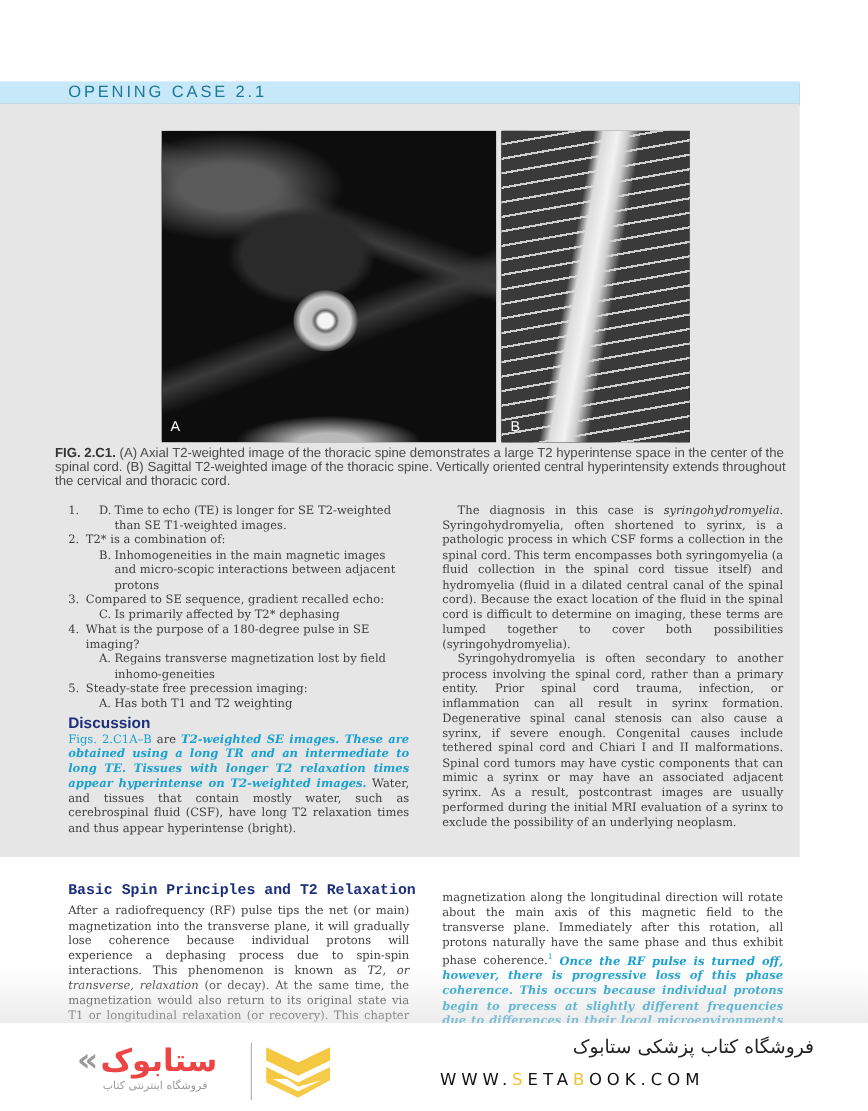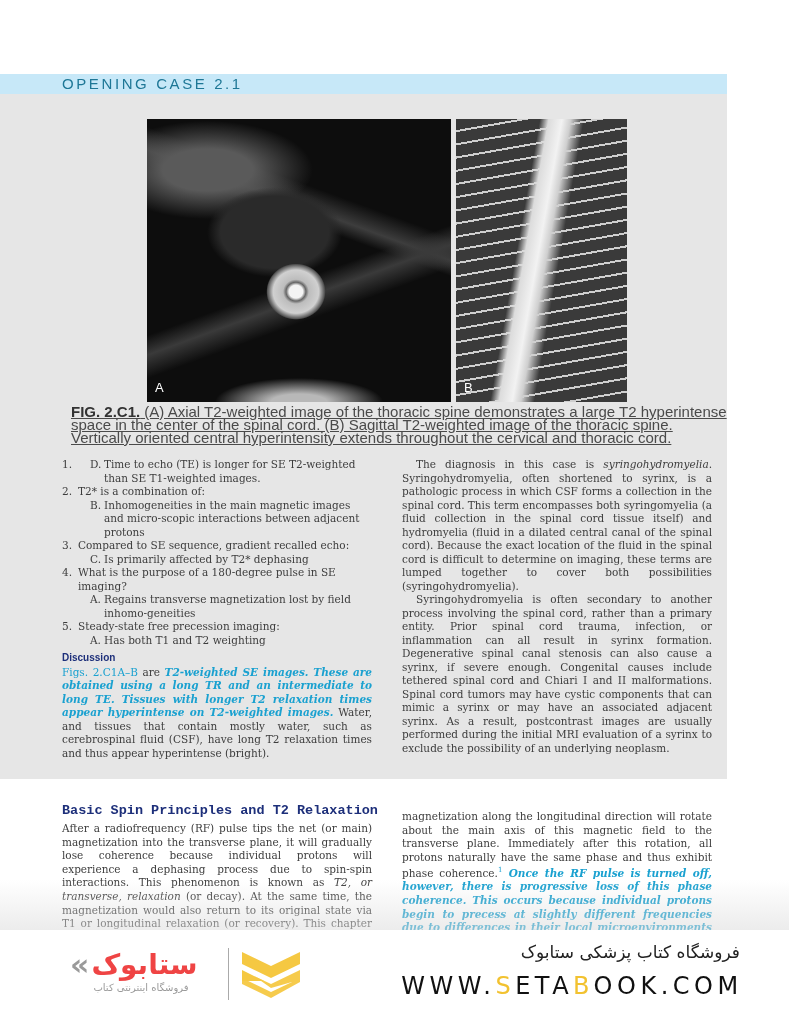--- a/index.html
+++ b/index.html
@@ -49,38 +49,38 @@
         linear-gradient(75deg, #0c0c0c 40%, transparent 41%),
         linear-gradient(100deg, transparent 70%, #8e8e8e 78%, #bdbdbd 88%, #0c0c0c 95%),
         #101010;
     }
     .mri-label {
       position: absolute; left: 8px; bottom: 7px;
       font-family: "Liberation Sans", sans-serif; font-size: 13px; color: #fff;
     }
 
     .fig-caption {
-      position: absolute; left: 71px; top: 405px; width: 665px;
-      font-family: "Liberation Sans", sans-serif; font-size: 15px; line-height: 13px; color: #4a4a4a; text-decoration: underline;
+      position: absolute; left: 50px; top: 405px; width: 665px;
+      font-family: "Liberation Sans", sans-serif; font-size: 12px; line-height: 13px; color: #4a4a4a;
     }
     .fig-caption b { color: #333; }
 
     .col { position: absolute; font-size: 10.5px; line-height: 13.5px; color: #3d3d3d; }
     .col-left { left: 62px; top: 458px; width: 310px; }
     .col-right { left: 402px; top: 458px; width: 310px; text-align: justify; }
 
     .q-list { list-style: none; }
     .q-item { position: relative; padding-left: 16px; }
     .q-num { position: absolute; left: 0; }
     .q-answer { position: relative; padding-left: 26px; text-indent: 0; }
     .q-letter { position: absolute; left: 12px; }
 
     .discussion-title {
       font-family: "Liberation Sans", sans-serif; font-weight: bold;
-      font-size: 10px; color: #1d2f7a; margin-top: 4px; margin-bottom: 1px;
+      font-size: 14px; color: #1d2f7a; margin-top: 4px; margin-bottom: 1px;
     }
     .emph { color: #1aa1d0; font-style: italic; font-weight: bold; margin-top: 36px; }
     .figref { color: #1aa1d0; }
     .para { text-align: justify; }
     .indent { text-indent: 14px; }
 
     .section-title {
       position: absolute; left: 62px; top: 803px;
       font-family: Liberation Mono, monospace; font-weight: bold;
       font-size: 13.5px; color: #1d2f7a;
@@ -108,22 +108,22 @@
       font-family: "DejaVu Sans", sans-serif; font-size: 10px; color: #9a9a9a;
     }
     .logo-divider { position: absolute; left: 228px; top: 18px; width: 1px; height: 52px; background: #aaa; }
     .logo-emblem { position: absolute; left: 240px; top: 18px; width: 62px; height: 54px; }
 
     .shop-name {
       position: absolute; left: 400px; top: 12px; width: 340px; text-align: right;
       font-family: "DejaVu Sans", sans-serif; font-size: 17px; color: #222; direction: rtl;
     }
     .shop-url {
-      position: absolute; left: 400px; top: 42px; width: 344px; text-align: center;
-      font-family: "DejaVu Sans", sans-serif; font-size: 24px; letter-spacing: 4.5px; color: #111;
+      position: absolute; left: 400px; top: 42px; width: 344px; text-align: left;
+      font-family: "DejaVu Sans", sans-serif; font-size: 15px; letter-spacing: 4.5px; color: #111;
     }
     .shop-url .hl { color: #f2c230; }
   </style>
 </head>
 <body>
 
 <div class="bar-answers">
   <span>CASE ANSWERS</span>
 </div>
 <div class="bar-case">

